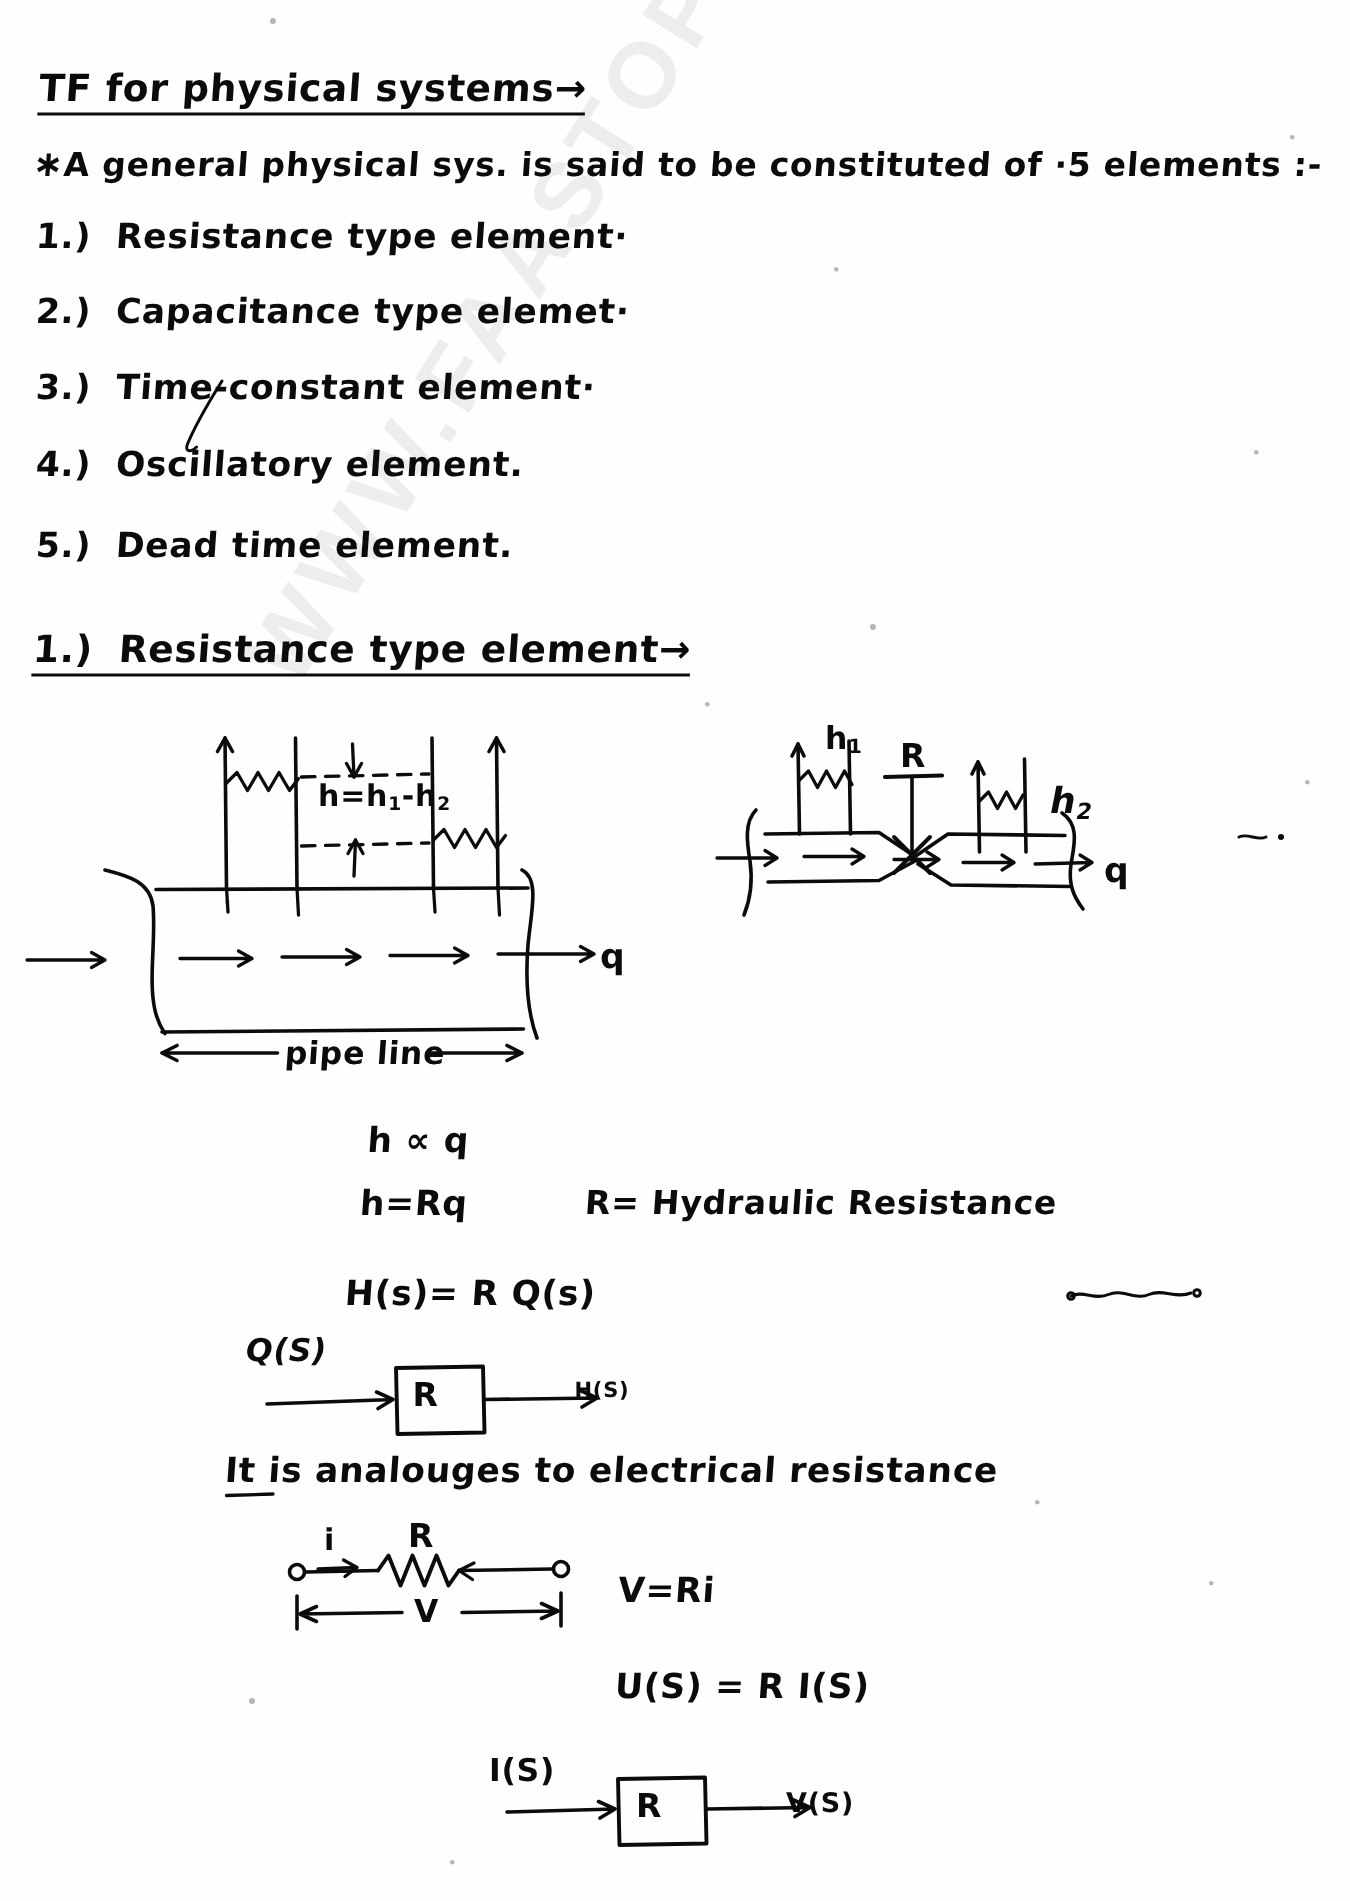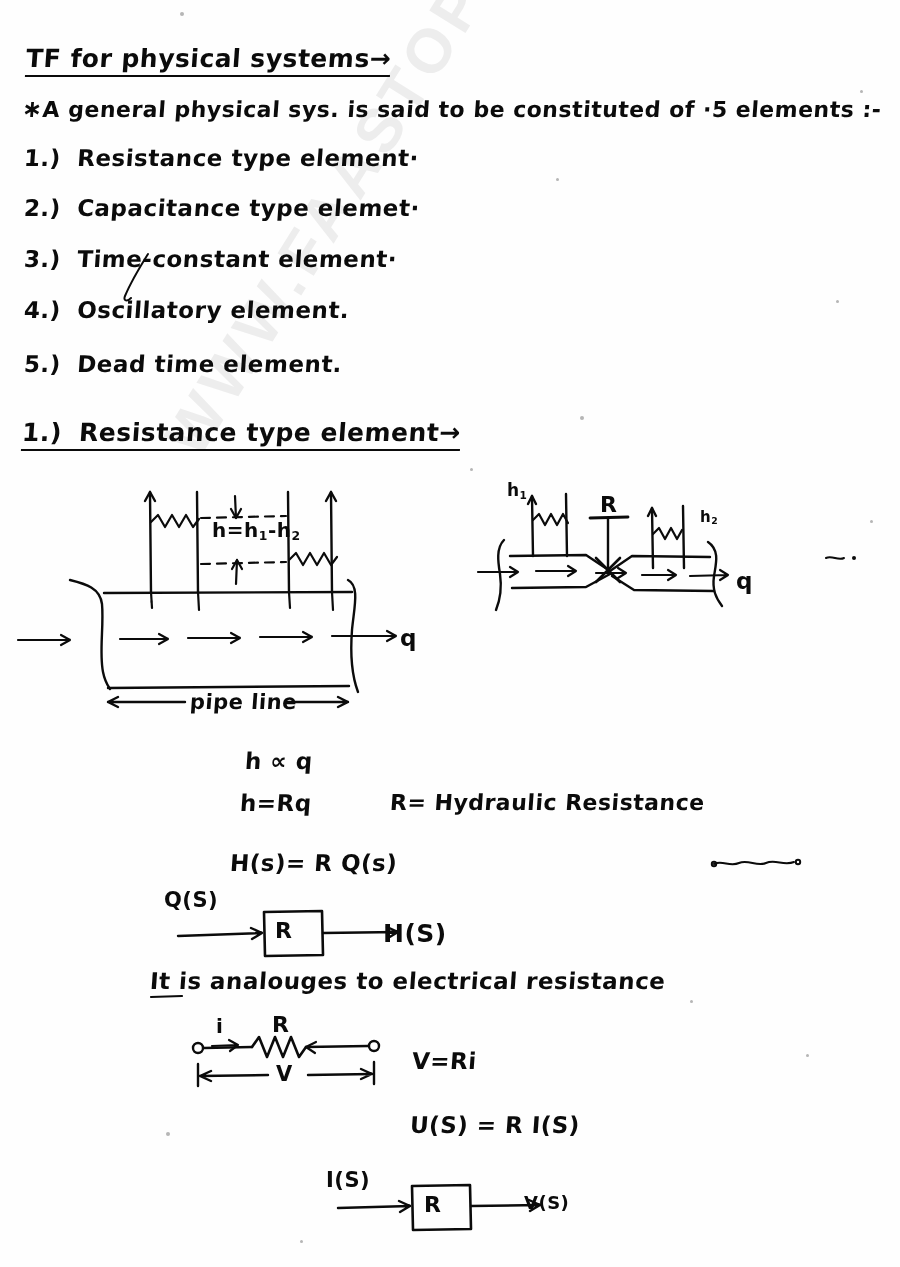--- a/index.html
+++ b/index.html
@@ -198,27 +198,27 @@
 
     <path class="ink" stroke-width="2.4" d="M208,64 C220,72 216,86 214,98 C212,112 216,120 222,128"></path>
 
     <path class="ink" stroke-width="2.2" d="M-22,94 L18,94 M18,94 l-8,-5 M18,94 l-8,5"></path>
     <path class="ink" stroke-width="2.2" d="M36,93 L76,93 M76,93 l-8,-5 M76,93 l-8,5"></path>
     <path class="ink" stroke-width="2.2" d="M96,95 L126,95 M126,95 l-8,-5 M126,95 l-8,5"></path>
     <path class="ink" stroke-width="2.2" d="M142,97 L176,97 M176,97 l-8,-5 M176,97 l-8,5"></path>
     <path class="ink" stroke-width="2.2" d="M190,98 L228,97 M228,97 l-8,-5 M228,97 l-8,5"></path>
   </svg>
 
-  <div class="hw" style="left:507px;top:480px;font-size:17px;">
+  <div class="hw" style="left:550px;top:480px;font-size:21px;">
     <span>h</span><span class="sub">1</span>
   </div>
 
   <div class="hw" style="left:600px;top:492px;font-size:22px;">R</div>
 
-  <div class="hw" style="left:700px;top:508px;font-size:15px;">
+  <div class="hw" style="left:700px;top:520px;font-size:24px;font-style:italic;">
     <span>h</span><span class="sub">2</span>
   </div>
 
   <div class="hw" style="left:736px;top:568px;font-size:23px;">q</div>
 
   <div class="hw slant" style="left:245px;top:748px;font-size:23px;">h ∝ q</div>
 
   <div class="hw slant" style="left:240px;top:790px;font-size:23px;">h=Rq</div>
 
   <div class="hw slant" style="left:390px;top:790px;font-size:22px;">R= Hydraulic Resistance</div>
@@ -226,23 +226,23 @@
   <div class="hw slant" style="left:230px;top:850px;font-size:23px;">H(s)= R Q(s)</div>
 
   <svg style="left:180px;top:900px;width:250px;height:60px;">
 
     <path class="ink" stroke-width="2.4" d="M-2,36 L82,33 M82,33 l-11,-5 M82,33 l-10,6"></path>
 
     <path class="ink" stroke-width="2.6" d="M84,12 L142,11 L143,55 L85,56 Z"></path>
 
     <path class="ink" stroke-width="2.4" d="M143,33 L218,32 M218,32 l-11,-5 M218,32 l-10,6"></path>
   </svg>
-  <div class="hw" style="left:164px;top:888px;font-size:21px;">Q(S)</div>
+  <div class="hw" style="left:164px;top:888px;font-size:21px;font-style:italic;">Q(S)</div>
   <div class="hw" style="left:275px;top:918px;font-size:22px;">R</div>
-  <div class="hw" style="left:383px;top:919px;font-size:25px;">H(S)</div>
+  <div class="hw" style="left:383px;top:919px;font-size:14px;">H(S)</div>
 
   <div class="hw slant" style="left:150px;top:968px;font-size:23px;">It is analouges to electrical resistance</div>
   <svg style="left:150px;top:994px;width:34px;height:6px;">
     <path class="ink" stroke-width="2.2" d="M1,3 L32,2"></path>
   </svg>
 
   <svg style="left:190px;top:1030px;width:250px;height:60px;">
 
     <circle class="ink" stroke-width="2.4" cx="8" cy="18" r="5"></circle>
 

